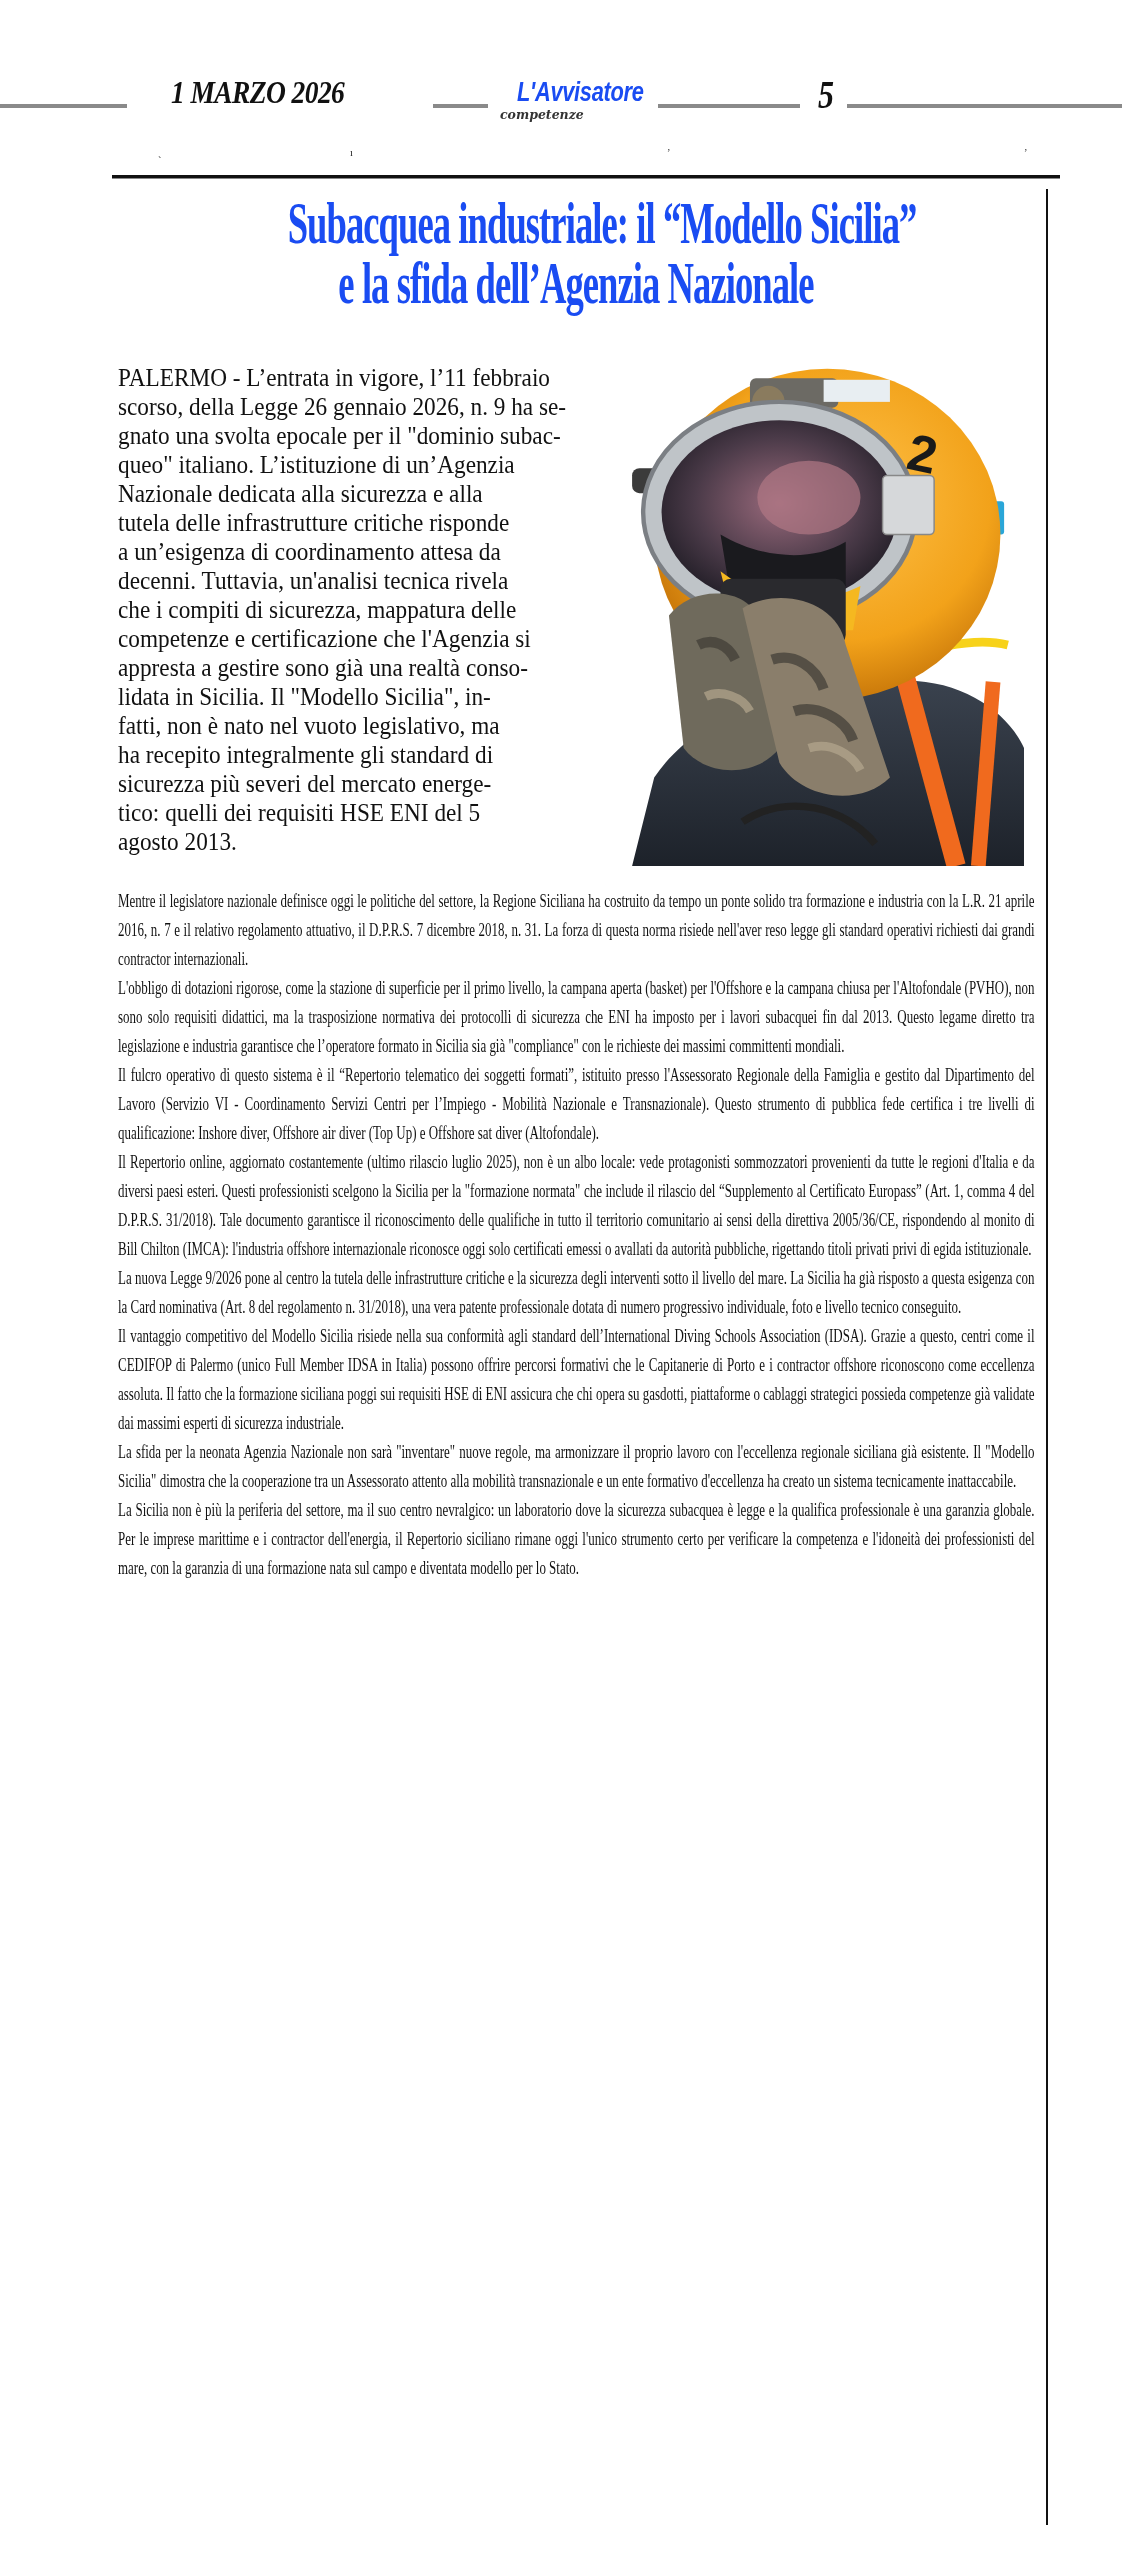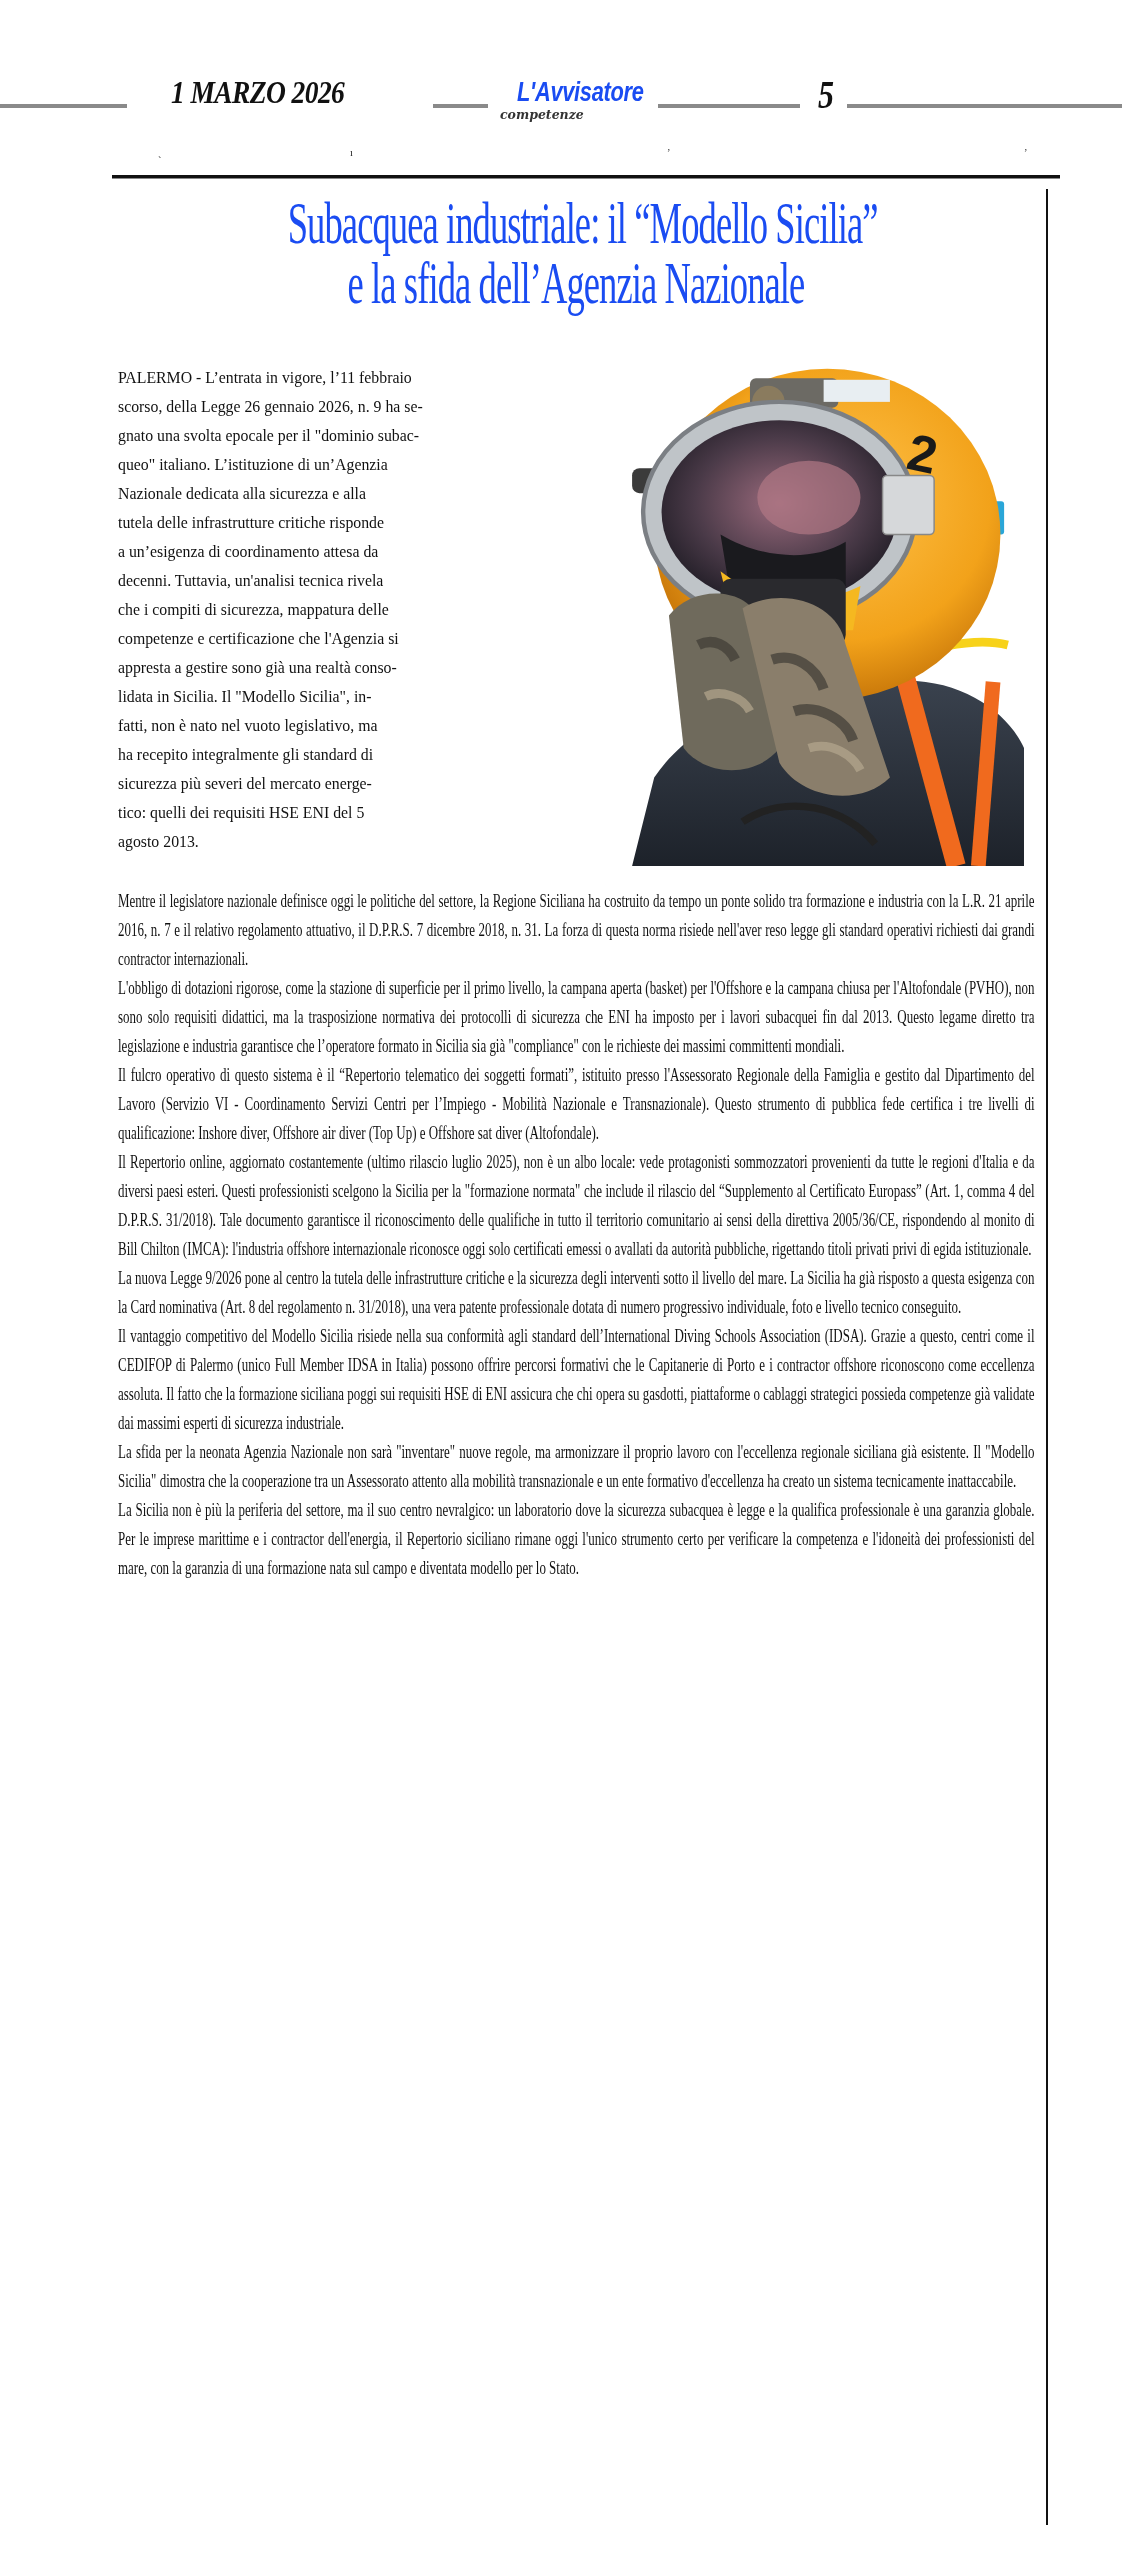--- a/index.html
+++ b/index.html
@@ -7,24 +7,24 @@
   .masthead { position:absolute; top:0; left:0; width:1123px; height:169px; }
   .rule { position:absolute; height:3.7px; background:#8a8a8a; }
   .date { position:absolute; left:171px; top:74px; font-family:"Liberation Serif", serif; font-style:italic; font-weight:bold; font-size:32px; letter-spacing:-0.7px; transform:scaleX(0.86); transform-origin:left top; color:#111; white-space:nowrap; }
   .logo { position:absolute; left:500px; top:77px; text-align:left; width:155px;font-style:italic; }
   .logo-main { font-family:"Liberation Sans", sans-serif; font-weight:bold; font-size:28px; color:#1a4cf2; transform:scaleX(0.78); display:block; line-height:29.5px; letter-spacing:-0.4px; white-space:nowrap; }
   .logo-sub { font-family:"DejaVu Serif", serif; font-weight:bold; font-size:12.5px; color:#333; display:block; line-height:13.3px; margin-top:1.5px; }
   .page-num { position:absolute; left:818px; top:71px; font-style:italic; font-weight:bold; font-size:40px; transform:scaleX(0.8); transform-origin:left top; color:#111; }
   .ticks { position:absolute; top:147px; font-size:10.3px; color:#222; }
   .top-rule { position:absolute; left:112px; top:175px; width:948px; height:2.9px; background:#111; border-bottom:0.7px solid #888; }
   .right-rule { position:absolute; left:1046px; top:189px; width:2.2px; height:2336px; background:#111; }
-  .headline { position:absolute; left:111px; top:193px; width:930px; text-align:center; color:#1a4cf2; font-family:"Liberation Serif", serif; font-weight:normal; font-size:59px; line-height:60px; letter-spacing:-1.5px; }
+  .headline { position:absolute; left:111px; top:193px; width:930px; text-align:center; color:#1a4cf2; font-family:"Liberation Serif", serif; font-weight:bold; font-size:59px; line-height:60px; letter-spacing:-1.5px; }
   .headline span { display:block; transform:scaleX(0.62); transform-origin:center; white-space:nowrap; }
   .photo { position:absolute; left:610px; top:365px; width:414px; height:501px; overflow:hidden; }
-  .body-text { position:absolute; left:118px; top:363px; width:917px; font-size:17px; line-height:29px; }
+  .body-text { position:absolute; left:118px; top:363px; width:917px; font-size:25px; line-height:29px; }
   .intro { width:917px; }
   .intro p, .rest p { margin:0; }
   .wrap-line { display:block; white-space:nowrap; transform-origin:left top; }
   .intro .wrap-line { transform:scaleX(0.93); }
   .rest p { text-align:justify; text-align-last:left; transform:scaleX(0.72); transform-origin:left top; width:1273px; }
   .rest { position:absolute; left:118px; top:887px; width:917px; font-size:18px; line-height:29px; }
 </style>
 </head>
 <body>
 

